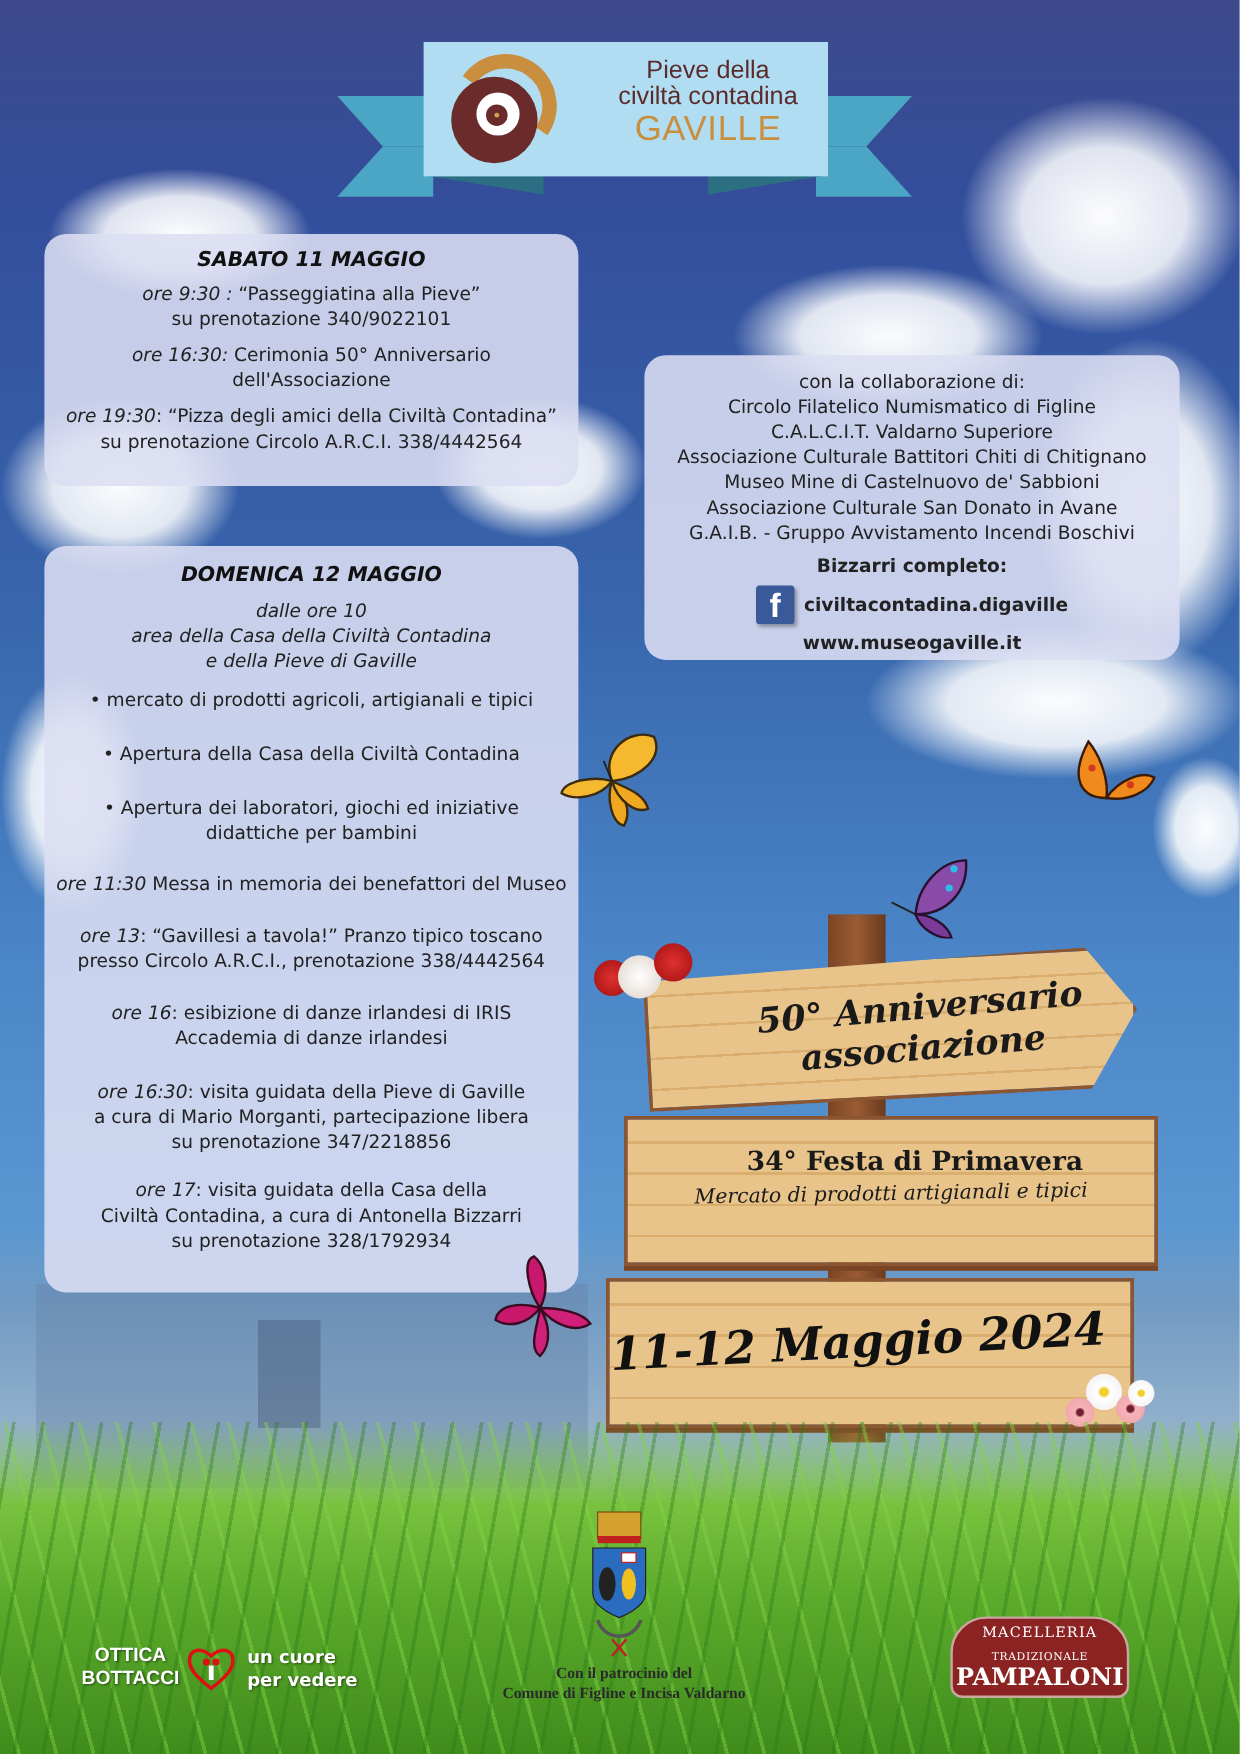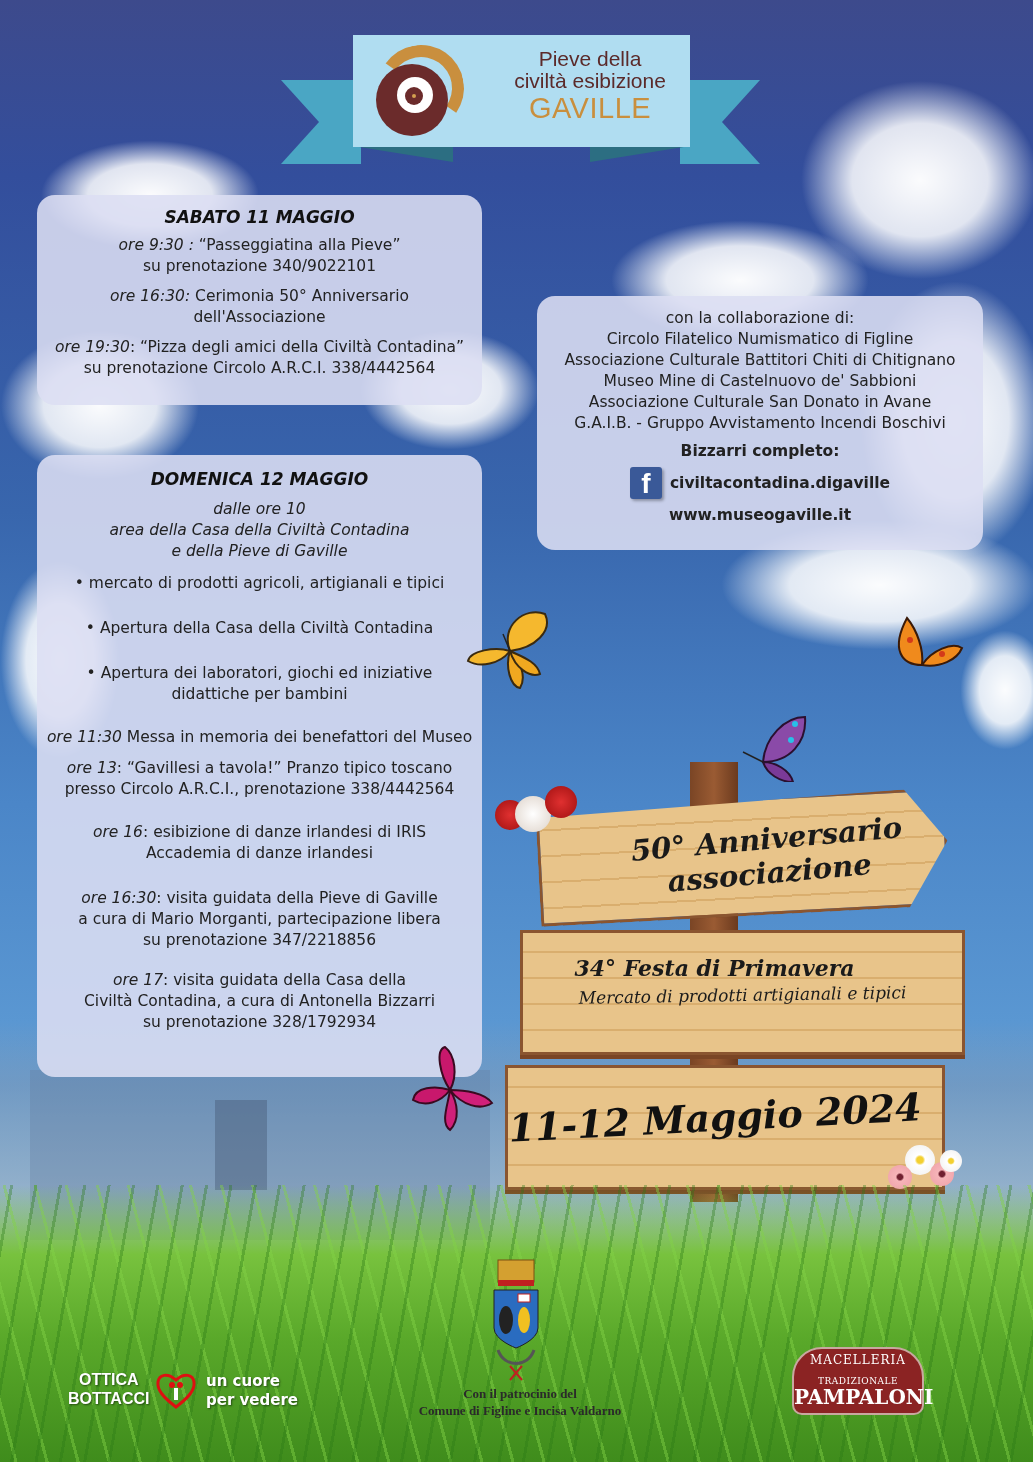--- a/index.html
+++ b/index.html
@@ -69,35 +69,35 @@
   
   .post { position: absolute; left: 690px; top: 762px; width: 48px; height: 440px; background: linear-gradient(90deg, #7a4525, #9a5b33 50%, #6b3a1e); }
   .board {
     position: absolute; background: repeating-linear-gradient(180deg, #e8c48a 0 18px, #d9ae6e 18px 20px, #e8c48a 20px 26px);
     border: 3px solid #8a5530; box-shadow: 0 4px 0 #7a4525;
     font-family: "DejaVu Serif", serif; font-style: italic; font-weight: bold; color: #1a1a1a; text-align: center;
   }
   .board1 { left: 538px; top: 798px; width: 410px; height: 118px; transform: rotate(-3deg); clip-path: polygon(0 8%, 90% 0, 100% 45%, 90% 100%, 0 100%); }
   .board1-text { position: absolute; left: 548px; top: 822px; width: 440px; transform: rotate(-5deg); font-family: "DejaVu Serif", serif; font-style: italic; font-weight: bold; font-size: 29px; text-align: center; color: #1a1a1a; }
   .board2 { left: 520px; top: 930px; width: 445px; height: 125px; }
-  .board2-text1 { position: absolute; left: 492px; top: 955px; width: 445px; text-align: center; font-family: "DejaVu Serif", serif; font-style: italic; font-weight: bold; font-size: 22px; color: #1a1a1a; }
+  .board2-text1 { position: absolute; left: 540px; top: 955px; width: 445px; text-align: center; font-family: "DejaVu Serif", serif; font-weight: bold; font-size: 22px; color: #1a1a1a; }
   .board2-text2 { position: absolute; left: 520px; top: 985px; width: 445px; text-align: center; font-family: "DejaVu Serif", serif; font-style: italic; font-size: 17px; color: #1a1a1a; transform: rotate(-1deg); }
   .board3 { left: 505px; top: 1065px; width: 440px; height: 125px; }
   .board3-text { position: absolute; left: 505px; top: 1095px; width: 420px; text-align: center; font-family: "DejaVu Serif", serif; font-style: italic; font-weight: bold; font-size: 38px; color: #111; transform: rotate(-3deg); }
 
   .flower { position: absolute; border-radius: 50%; }
   .butterfly { position: absolute; }
 
   
   .ottica { position: absolute; left: 68px; top: 1370px; font-family: "Liberation Sans", sans-serif; font-weight: bold; color: #fff; font-size: 16px; line-height: 19px; text-align: center; text-shadow: 1px 1px 2px rgba(0,0,0,0.5); }
   .heart { position: absolute; left: 155px; top: 1370px; width: 42px; height: 40px; }
   .cuore { position: absolute; left: 206px; top: 1372px; font-family: "DejaVu Sans", sans-serif; font-weight: bold; color: #fff; font-size: 15px; line-height: 19px; text-shadow: 1px 1px 2px rgba(0,0,0,0.5); }
   .crest { position: absolute; left: 490px; top: 1258px; width: 52px; height: 130px; }
   .patrocinio { position: absolute; left: 370px; top: 1385px; width: 300px; text-align: center; font-family: Liberation Serif, serif; font-weight: bold; font-size: 13px; line-height: 17px; color: #2a2a2a; }
-  .pampaloni { position: absolute; left: 792px; top: 1347px; width: 132px; height: 68px; background: #8b2323; border-radius: 30px 30px 10px 10px; border: 2px solid #c8a8a0; text-align: center; color: #fff; font-family: "DejaVu Serif", serif; }
+  .pampaloni { position: absolute; left: 792px; top: 1347px; width: 149px; height: 68px; background: #8b2323; border-radius: 30px 30px 10px 10px; border: 2px solid #c8a8a0; text-align: center; color: #fff; font-family: "DejaVu Serif", serif; }
   .pampaloni .m1 { font-size: 12px; letter-spacing: 1px; margin-top: 4px; }
   .pampaloni .m2 { font-size: 9px; margin-top: 9px; letter-spacing: 0.5px; }
   .pampaloni .m3 { font-size: 20px; font-weight: bold; line-height: 22px; }
 </style>
 </head>
 <body>
 
 <div class="cloud" style="left:40px;top:140px;width:220px;height:110px;"></div>
 <div class="cloud" style="left:0px;top:330px;width:200px;height:150px;"></div>
 <div class="cloud" style="left:360px;top:330px;width:180px;height:120px;"></div>
@@ -119,21 +119,21 @@
 <div class="banner"></div>
 <div>
   <div class="logo-ring"></div>
   <div class="logo-outer"></div>
   <div class="logo-white"></div>
   <div class="logo-inner"></div>
   <div class="logo-dot"></div>
 </div>
 <div class="banner-text">
   <div class="l1">Pieve della</div>
-  <div class="l2">civiltà esibizione</div>
+  <div class="l2">civiltà contadina</div>
   <div class="l3">GAVILLE</div>
 </div>
 
 <div class="panel sat">
   <div class="title">SABATO 11 MAGGIO</div>
   <div class="blk" style="margin-top:7px;">
     <div><span class="it">ore 9:30 :</span><span> “Passeggiatina alla Pieve”</span></div>
     <div>su prenotazione 340/9022101</div>
   </div>
   <div class="blk">
@@ -155,21 +155,21 @@
   </div>
   <div style="margin-top:11px;">• mercato di prodotti agricoli, artigianali e tipici</div>
   <div style="margin-top:24px;">• Apertura della Casa della Civiltà Contadina</div>
   <div style="margin-top:24px;">
     <div>• Apertura dei laboratori, giochi ed iniziative</div>
     <div>didattiche per bambini</div>
   </div>
   <div style="margin-top:22px;">
     <span class="it">ore 11:30</span><span> Messa in memoria dei benefattori del Museo</span>
   </div>
-  <div style="margin-top:10px;">
+  <div style="margin-top:22px;">
     <div><span class="it">ore 13</span><span>: “Gavillesi a tavola!” Pranzo tipico toscano</span></div>
     <div>presso Circolo A.R.C.I., prenotazione 338/4442564</div>
   </div>
   <div style="margin-top:22px;">
     <div><span class="it">ore 16</span><span>: esibizione di danze irlandesi di IRIS</span></div>
     <div>Accademia di danze irlandesi</div>
   </div>
   <div style="margin-top:24px;">
     <div><span class="it">ore 16:30</span><span>: visita guidata della Pieve di Gaville</span></div>
     <div>a cura di Mario Morganti, partecipazione libera</div>
@@ -178,20 +178,21 @@
   <div style="margin-top:19px;">
     <div><span class="it">ore 17</span><span>: visita guidata della Casa della</span></div>
     <div>Civiltà Contadina, a cura di Antonella Bizzarri</div>
     <div>su prenotazione 328/1792934</div>
   </div>
 </div>
 
 <div class="panel collab">
   <div>con la collaborazione di:</div>
   <div>Circolo Filatelico Numismatico di Figline</div>
+  <div>C.A.L.C.I.T. Valdarno Superiore</div>
   <div>Associazione Culturale Battitori Chiti di Chitignano</div>
   <div>Museo Mine di Castelnuovo de' Sabbioni</div>
   <div>Associazione Culturale San Donato in Avane</div>
   <div>G.A.I.B. - Gruppo Avvistamento Incendi Boschivi</div>
   <div class="prog">Bizzarri completo:</div>
   <div class="fb-row">
     <span class="fb-icon">f</span>
     <span>civiltacontadina.digaville</span>
   </div>
   <div class="www">www.museogaville.it</div>

